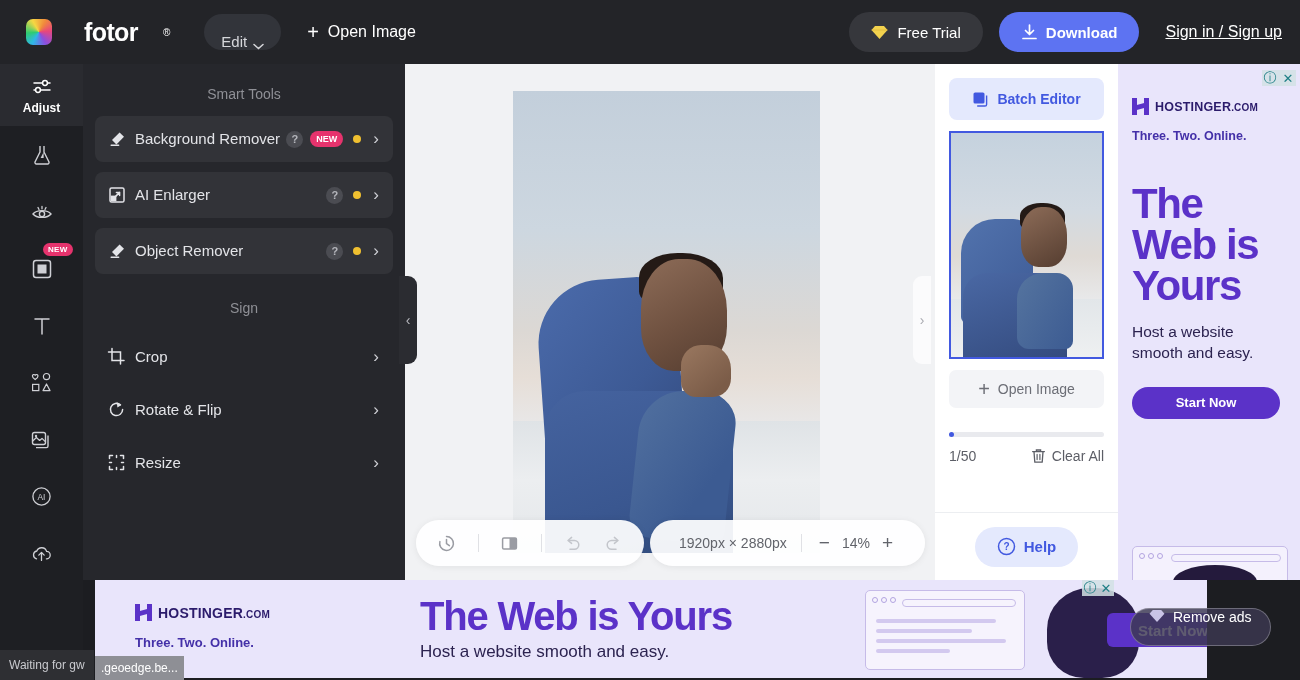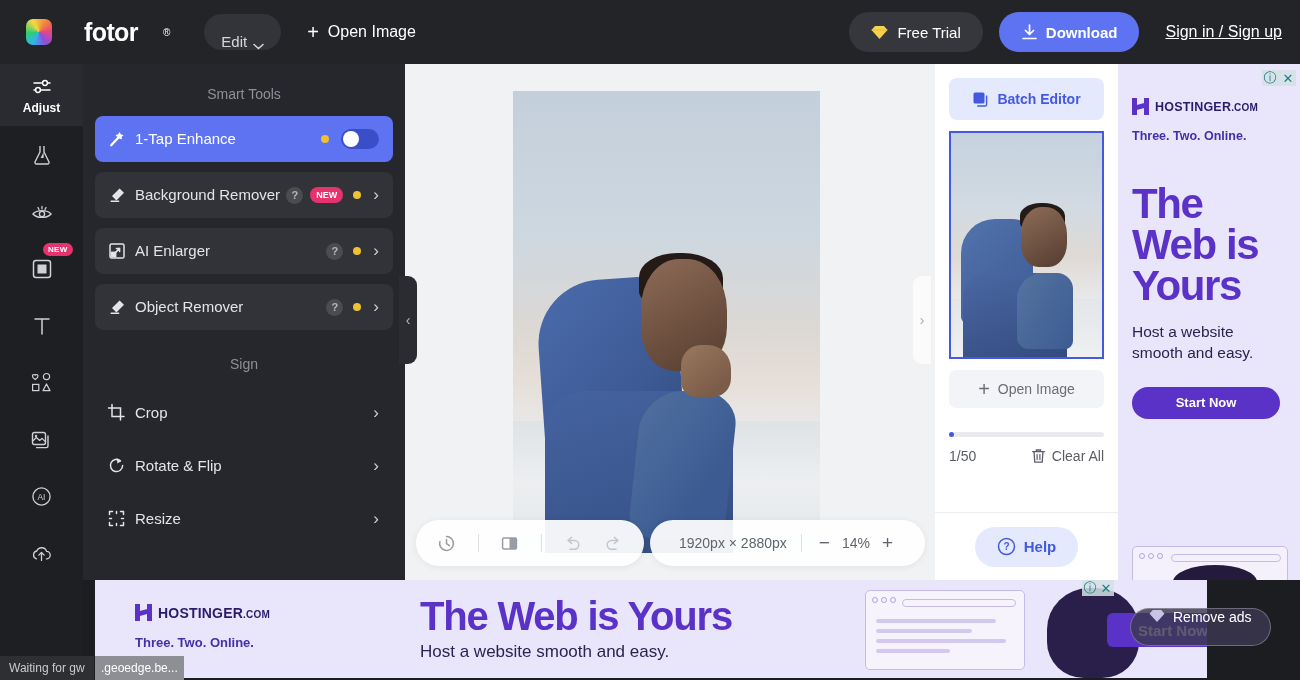--- a/index.html
+++ b/index.html
@@ -333,21 +333,21 @@
   .rm-ads {
     position: absolute; left: 1130px; top: 608px; height: 38px; padding: 0 18px;
     border-radius: 19px; background: rgba(60,56,80,0.82);
     border: 1px solid rgba(255,255,255,0.28);
     color: #fff; font-size: 14px; display: flex; align-items: flex-start; gap: 8px;
     z-index: 45; cursor: pointer;
   }
 
   
   #status {
-    position: absolute; left: 0; bottom: 0; height: 24px; padding: 0 9px;
+    position: absolute; left: 0; bottom: 0; height: 30px; padding: 0 9px;
     background: #2e2f33; color: #c9cacf; font-size: 12px;
     display: flex; align-items: center; z-index: 50;
   }
   #status2 {
     position: absolute; left: 95px; bottom: 0; height: 24px; padding: 0 6px;
     background: #8e8f95; color: #fff; font-size: 12px;
     display: flex; align-items: center; z-index: 49;
   }
 
   svg { display: block; }
@@ -465,31 +465,20 @@
         <path d="M6.5 16.8 A4 4 0 0 1 6.8 9 A5.2 5.2 0 0 1 16.6 9.4 A3.7 3.7 0 0 1 16.4 16.8" stroke="#cfd0d5" stroke-width="1.3" fill="none" stroke-linecap="round"></path>
         <path d="M11.5 18.4 V10.6 M8.8 13.1 L11.5 10.4 L14.2 13.1" stroke="#cfd0d5" stroke-width="1.3" fill="none" stroke-linecap="round" stroke-linejoin="round"></path>
       </svg>
     </div>
   </div>
 
   <div id="tools">
 
     <div class="sect-title">Smart Tools</div>
 
-    <div class="tool-row active">
-      <span class="tool-ico">
-        <svg width="20" height="20" viewBox="0 0 20 20">
-          <path d="M12.4 3 L14 5.4 L16.6 6 L14.6 7.9 L15 10.6 L12.4 9.4 L9.9 10.6 L10.3 7.9 L8.4 6 L11 5.4 Z" fill="#fff"></path>
-          <path d="M11.2 8.8 L4.2 16.2" stroke="#fff" stroke-width="2.3" stroke-linecap="round"></path>
-        </svg>
-      </span>
-      <span class="tool-name">1-Tap Enhance</span>
-      <span class="gold-dot"></span>
-      <span class="toggle"></span>
-    </div>
 
     <div class="tool-row">
       <span class="tool-ico">
         <svg width="20" height="20" viewBox="0 0 20 20">
           <path d="M12.6 3.4 L17 7.8 L9.4 15.4 L5 11 Z" fill="#e3e4e8"></path>
           <path d="M4.2 16.2 H11.6" stroke="#e3e4e8" stroke-width="1.5" stroke-linecap="round"></path>
         </svg>
       </span>
       <span class="tool-name">Background Remover</span>
       <span class="q-mark">?</span>

